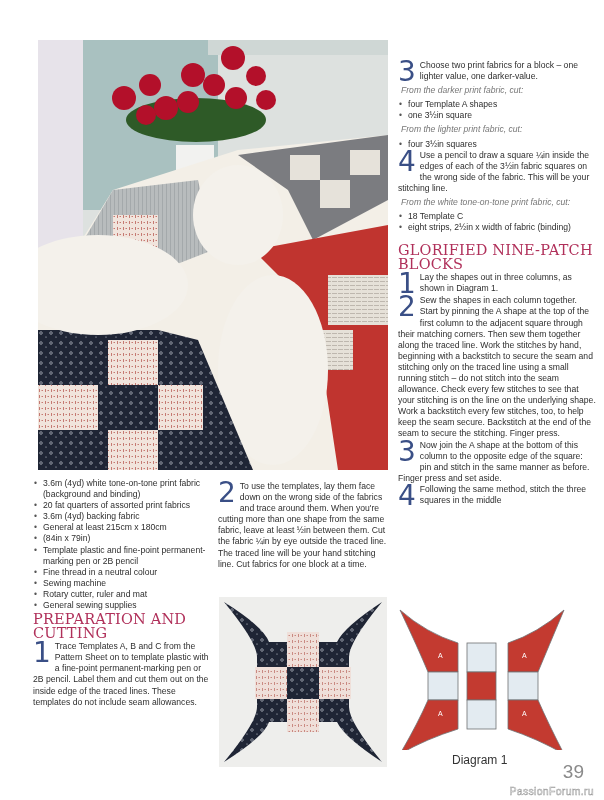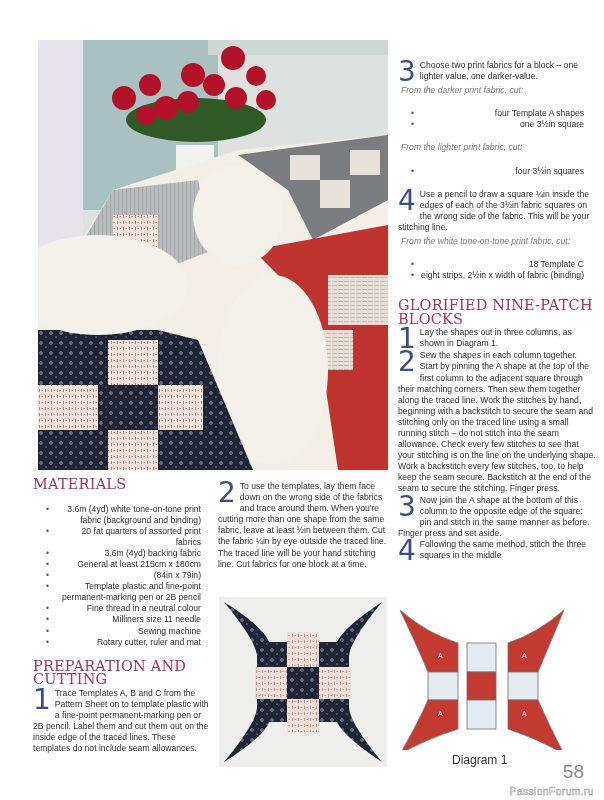--- a/index.html
+++ b/index.html
@@ -5,21 +5,21 @@
   html,body{margin:0;padding:0;}
   body{width:604px;height:800px;background:#ffffff;position:relative;overflow:hidden;
        font-family:"Liberation Sans",sans-serif;color:#2b2b2b;}
   .abs{position:absolute;}
   
   #photo{left:38px;top:40px;width:350px;height:430px;overflow:hidden;background:#cfd8d8;}
   
   .col{position:absolute;font-size:8.6px;line-height:11.1px;color:#2e2e2e;}
   .col p{margin:3px;}
   .heading{font-family:"DejaVu Serif","Liberation Serif",serif;color:#b0305a;font-size:14.5px;line-height:13.5px;letter-spacing:0.2px;margin:0 0 1px 0;font-weight:normal;}
-  .bullets{list-style:none;margin:12px;padding:0;text-align:right;}
+  .bullets{list-style:none;margin:0;padding:0;}
   .bullets li{position:relative;padding-left:10px;}
   .bullets li::before{content:"•";position:absolute;left:1px;top:0;color:#555;}
   .italic{font-style:italic;color:#777;}
   .step{margin:0;}
   .stepnum{float:left;font-size:28px;line-height:22px;color:#3a4f86;margin:1px 4px 0 0;font-family:"DejaVu Sans",sans-serif;font-weight:normal;}
   .clear{clear:both;}
   #pageNumber{right:20px;bottom:17px;font-size:19px;color:#8a8a8a;font-weight:300;}
   #watermark{right:10px;bottom:3px;font-size:10.5px;color:#fff;-webkit-text-stroke:0.5px #9a9a9a;letter-spacing:0.3px;text-align:center;}
   #diagramCaption{left:452px;top:753px;font-size:12px;color:#333;}
   #blockPhoto{left:219px;top:597px;width:168px;height:170px;}
@@ -93,32 +93,31 @@
     <path d="M0 290 L120 290 L160 300 L215 430 L0 430 Z" fill="url(#navyPat)"></path>
     <rect x="70" y="300" width="50" height="45" fill="url(#creamPat)"></rect>
     <rect x="0" y="345" width="60" height="45" fill="url(#creamPat)"></rect>
     <rect x="120" y="345" width="45" height="45" fill="url(#creamPat)"></rect>
     <rect x="70" y="390" width="50" height="40" fill="url(#creamPat)"></rect>
     <ellipse cx="60" cy="245" rx="90" ry="50" fill="#f4f1eb"></ellipse>
   </svg>
 </div>
 
 <div class="col" style="left:33px;top:478px;width:180px;">
-  <h2 class="heading">MATERIALS</h2>
   <ul class="bullets">
     <li>3.6m (4yd) white tone-on-tone print fabric (background and binding)</li>
     <li>20 fat quarters of assorted print fabrics</li>
     <li>3.6m (4yd) backing fabric</li>
     <li>General at least 215cm x 180cm</li>
     <li>(84in x 79in)</li>
     <li>Template plastic and fine-point permanent-marking pen or 2B pencil</li>
     <li>Fine thread in a neutral colour</li>
-    <li>Milliners size 11 needle</li>
     <li>Sewing machine</li>
     <li>Rotary cutter, ruler and mat</li>
+    <li>General sewing supplies</li>
   </ul>
   <h2 class="heading" style="margin-top:2px;">PREPARATION AND CUTTING</h2>
   <div class="step">
     <span class="stepnum">1</span>
     <span>Trace Templates A, B and C from the Pattern Sheet on to template plastic with a fine-point permanent-marking pen or 2B pencil. Label them and cut them out on the inside edge of the traced lines. These templates do not include seam allowances.</span>
   </div>
 </div>
 
 <div class="col" style="left:218px;top:481px;width:172px;">
   <div class="step">
@@ -166,21 +165,21 @@
   </ul>
   <div class="step">
     <span class="stepnum">4</span>
     <span>Use a pencil to draw a square ¼in inside the edges of each of the 3½in fabric squares on the wrong side of the fabric. This will be your stitching line.</span>
   </div>
   <p class="italic">From the white tone-on-tone print fabric, cut:</p>
   <ul class="bullets">
     <li>18 Template C</li>
     <li>eight strips, 2½in x width of fabric (binding)</li>
   </ul>
-  <h2 class="heading" style="margin-top:18px;">GLORIFIED NINE-PATCH BLOCKS</h2>
+  <h2 class="heading" style="margin-top:11px;">GLORIFIED NINE-PATCH BLOCKS</h2>
   <div class="step">
     <span class="stepnum">1</span>
     <span>Lay the shapes out in three columns, as shown in Diagram 1.</span>
   </div>
   <div class="step clear">
     <span class="stepnum">2</span>
     <span>Sew the shapes in each column together. Start by pinning the A shape at the top of the first column to the adjacent square through their matching corners. Then sew them together along the traced line. Work the stitches by hand, beginning with a backstitch to secure the seam and stitching only on the traced line using a small running stitch – do not stitch into the seam allowance. Check every few stitches to see that your stitching is on the line on the underlying shape. Work a backstitch every few stitches, too, to help keep the seam secure. Backstitch at the end of the seam to secure the stitching. Finger press.</span>
   </div>
   <div class="step">
     <span class="stepnum">3</span>
@@ -207,14 +206,14 @@
     <rect x="110" y="64" width="30" height="28" fill="#e3ebf1" stroke="#6f7173" stroke-width="0.8"></rect>
     <path d="M140 92 L110 92 L110 121 Q140 131 166 146 Q150 115 140 92 Z" fill="#c33a30" stroke="#6f7173" stroke-width="0.8"></path>
   </svg>
   <span class="abs" style="left:40px;top:44px;font-size:7px;color:#fff;">A</span>
   <span class="abs" style="left:40px;top:102px;font-size:7px;color:#fff;">A</span>
   <span class="abs" style="left:124px;top:44px;font-size:7px;color:#fff;">A</span>
   <span class="abs" style="left:124px;top:102px;font-size:7px;color:#fff;">A</span>
 </div>
 <div id="diagramCaption" class="abs">Diagram 1</div>
 
-<div id="pageNumber" class="abs">58</div>
+<div id="pageNumber" class="abs">39</div>
 <div id="watermark" class="abs">PassionForum.ru</div>
 
 </body></html>

